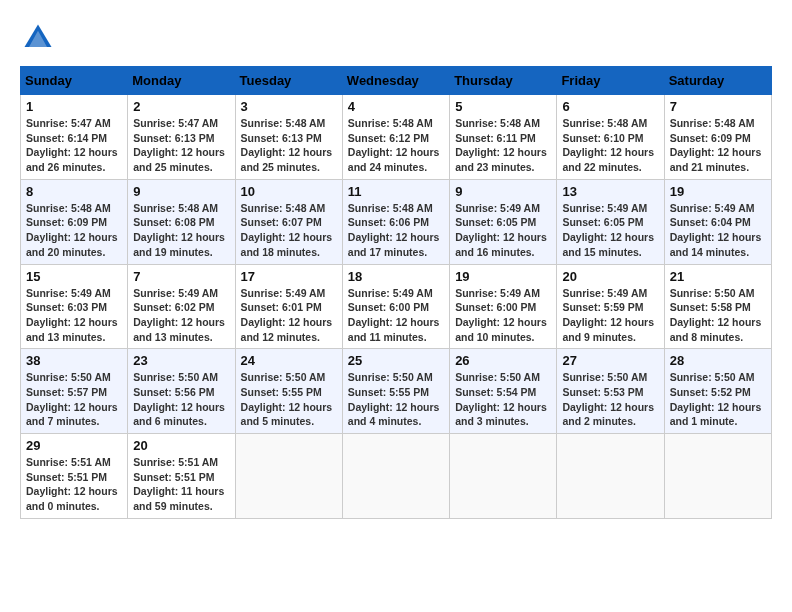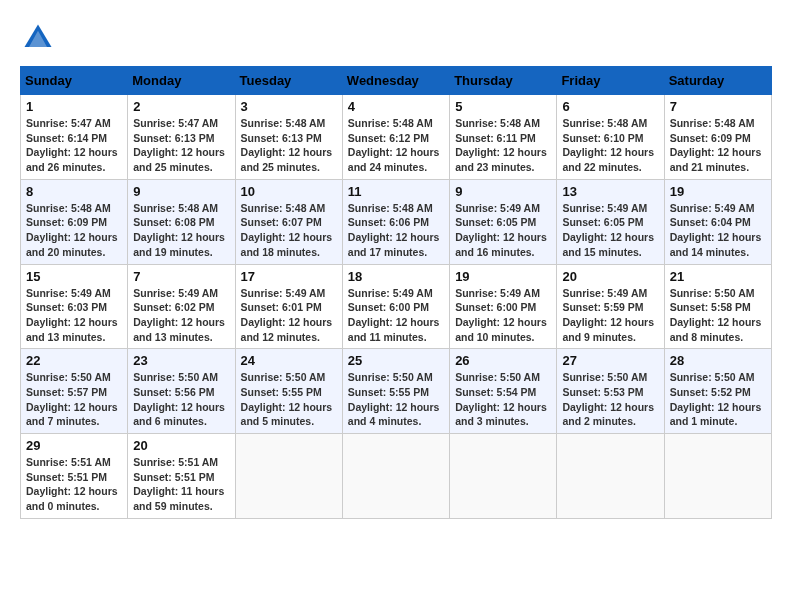--- a/index.html
+++ b/index.html
@@ -267,21 +267,21 @@
         <td>
           <span class="day-num">21</span>
           <div class="day-info" style="white-space: pre-line;">Sunrise: 5:50 AM
 Sunset: 5:58 PM
 Daylight: 12 hours
 and 8 minutes.</div>
         </td>
       </tr>
       <tr>
         <td>
-          <span class="day-num">22</span>
+          <span class="day-num">38</span>
           <div class="day-info" style="white-space: pre-line;">Sunrise: 5:50 AM
 Sunset: 5:57 PM
 Daylight: 12 hours
 and 7 minutes.</div>
         </td>
         <td>
           <span class="day-num">23</span>
           <div class="day-info" style="white-space: pre-line;">Sunrise: 5:50 AM
 Sunset: 5:56 PM
 Daylight: 12 hours

